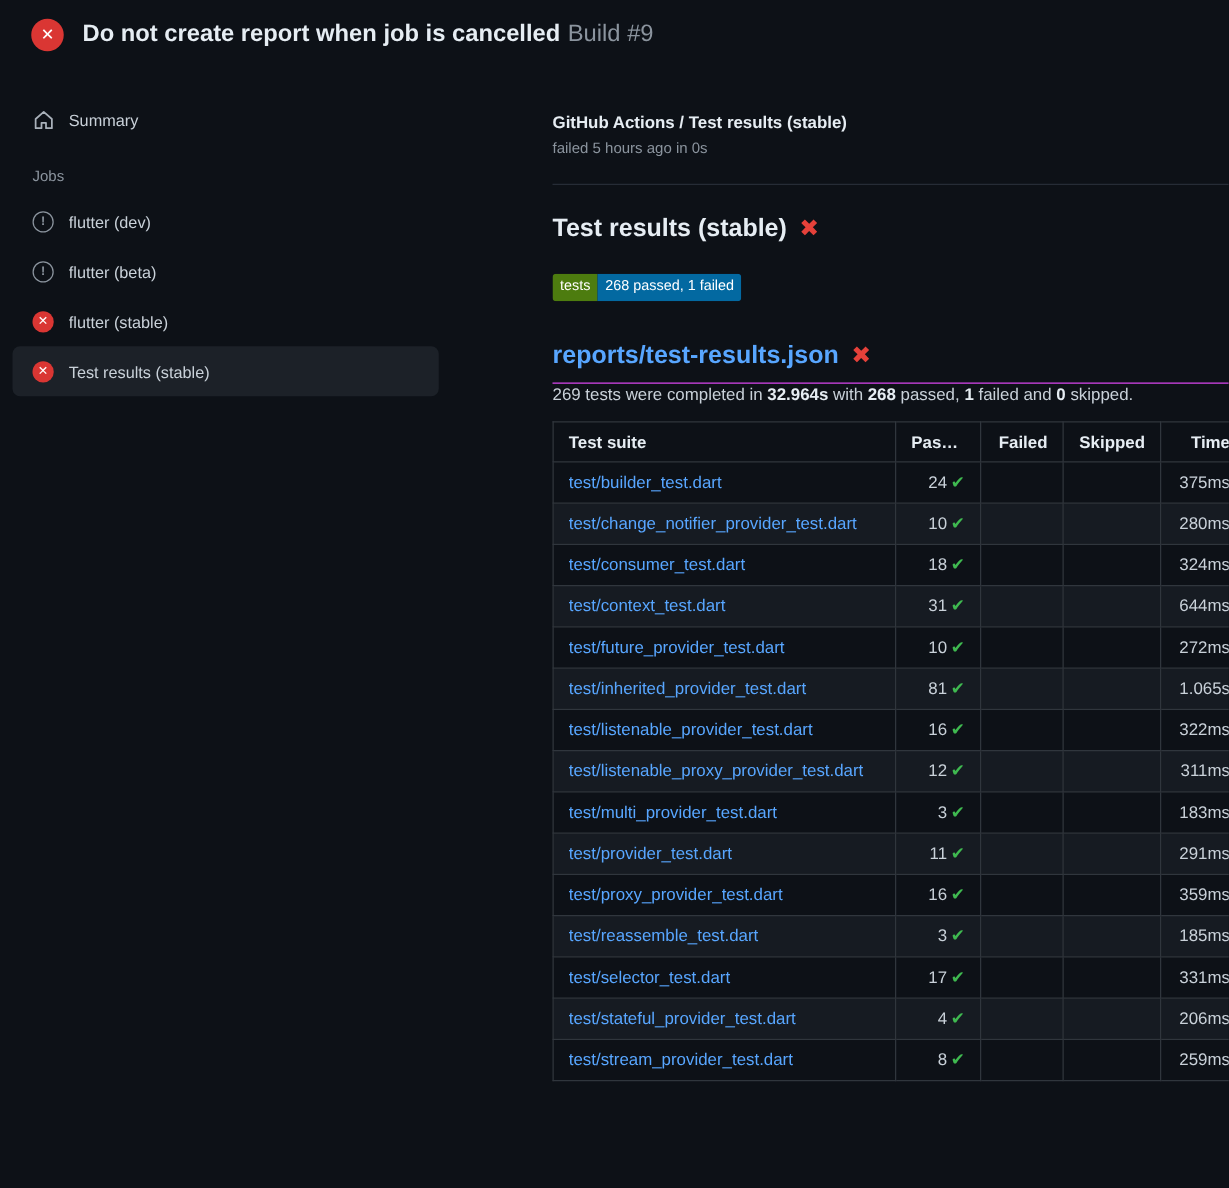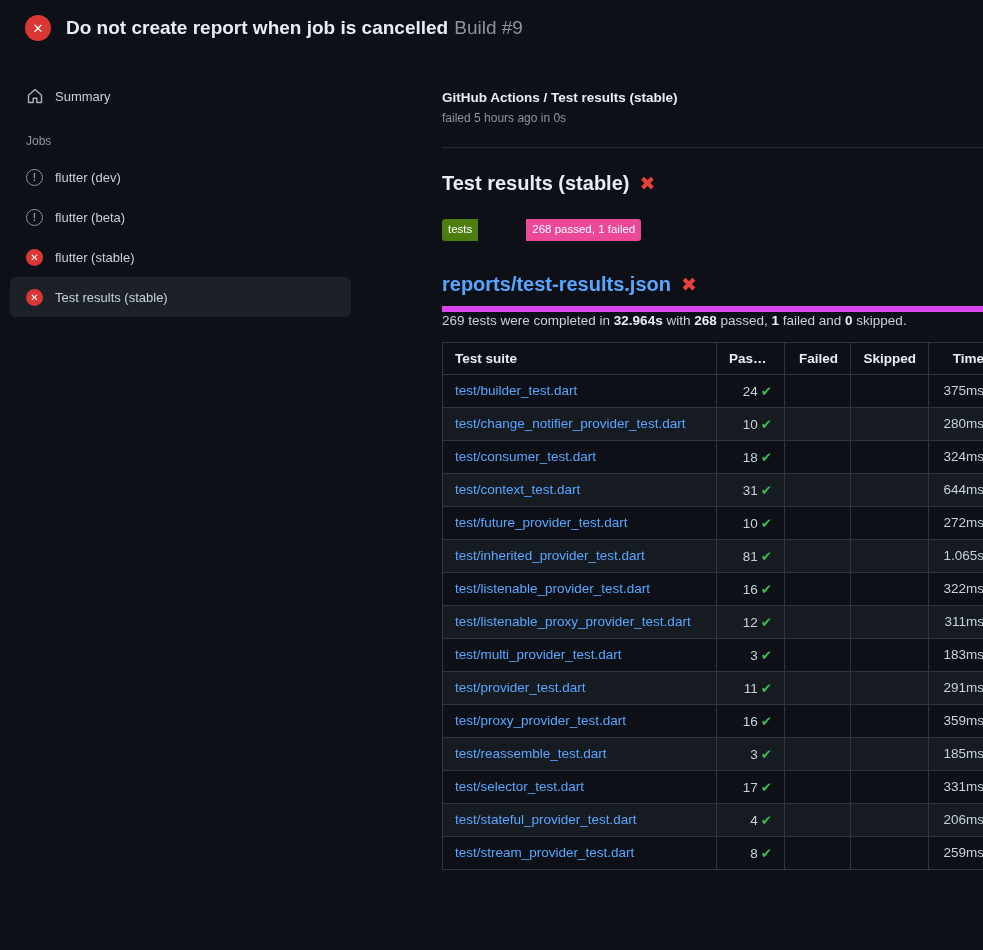--- a/index.html
+++ b/index.html
@@ -58,26 +58,26 @@
     margin-top: 24px; font-size: 20px; font-weight: bold; color: #e6edf3;
     display: flex; align-items: center; gap: 10px;
   }
   .big-x { color: #e5413a; font-size: 19px; font-weight: bold; line-height: 1; }
 
   .badge {
     display: inline-flex; margin-top: 24px; font-size: 11.5px;
     border-radius: 3px; overflow: hidden; line-height: 1;
   }
   .badge-left  { background: #4d7c0f; color: #ffffff; padding: 5px 6px; }
-  .badge-right { background: #ec4899; color: #ffffff; padding: 5px 6px; margin-left: 48px; }
+  .badge-right { background: #0369a1; color: #ffffff; padding: 5px 6px; }
 
   .report-heading {
     margin-top: 32px; font-size: 20px; font-weight: bold;
     display: flex; align-items: center; gap: 10px;
-    padding-bottom: 10px; border-bottom: 6px solid #d946ef;
+    padding-bottom: 10px; border-bottom: 1px solid #d946ef;
   }
 
   .summary-line { margin-top: 1px; font-size: 13.5px; color: #c9d1d9; }
   .summary-line strong { color: #e6edf3; }
 
   
   table.results {
     border-collapse: collapse; table-layout: fixed;
     width: 554px; margin-top: 14px; font-size: 13.5px;
   }

